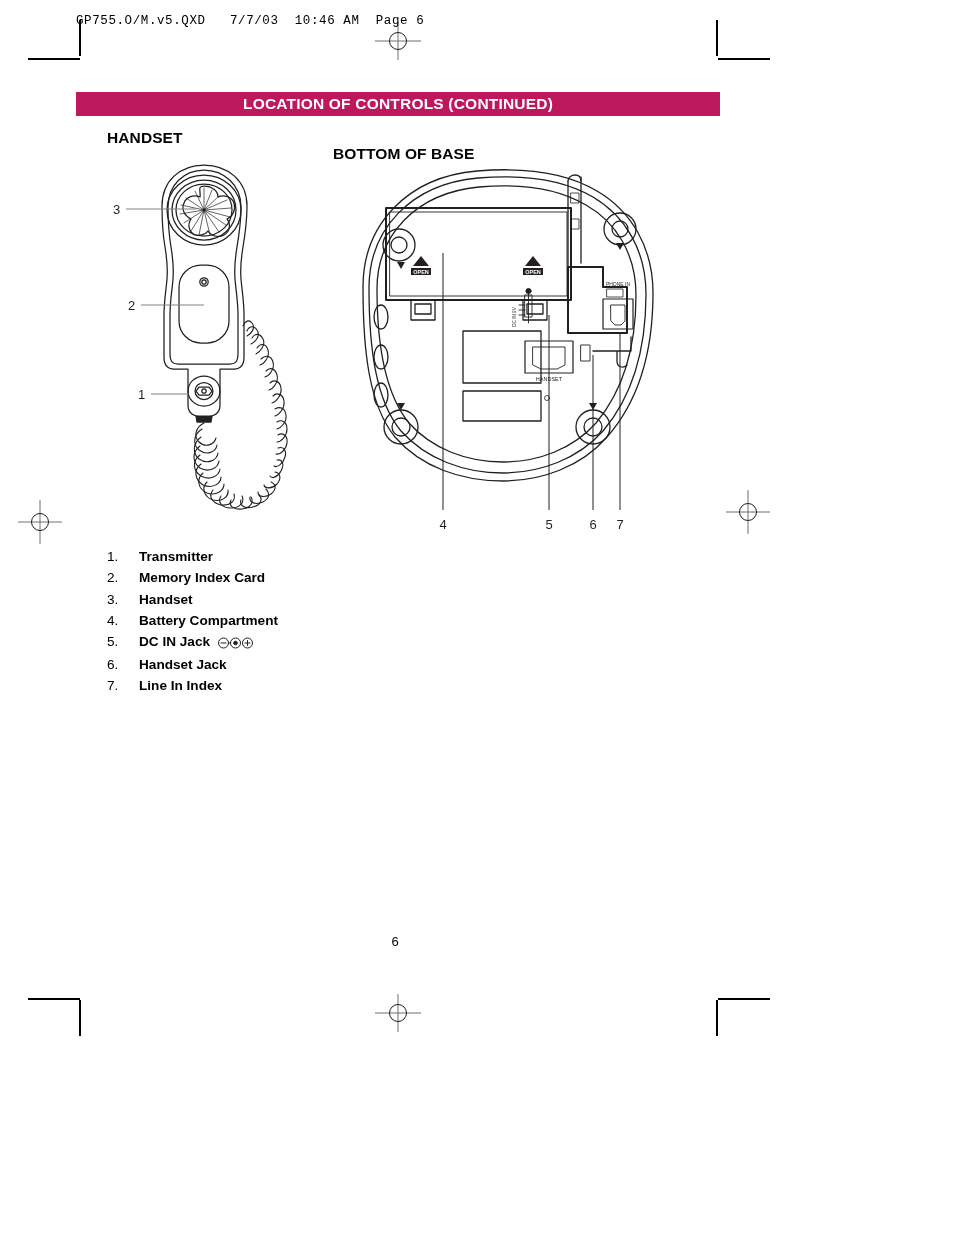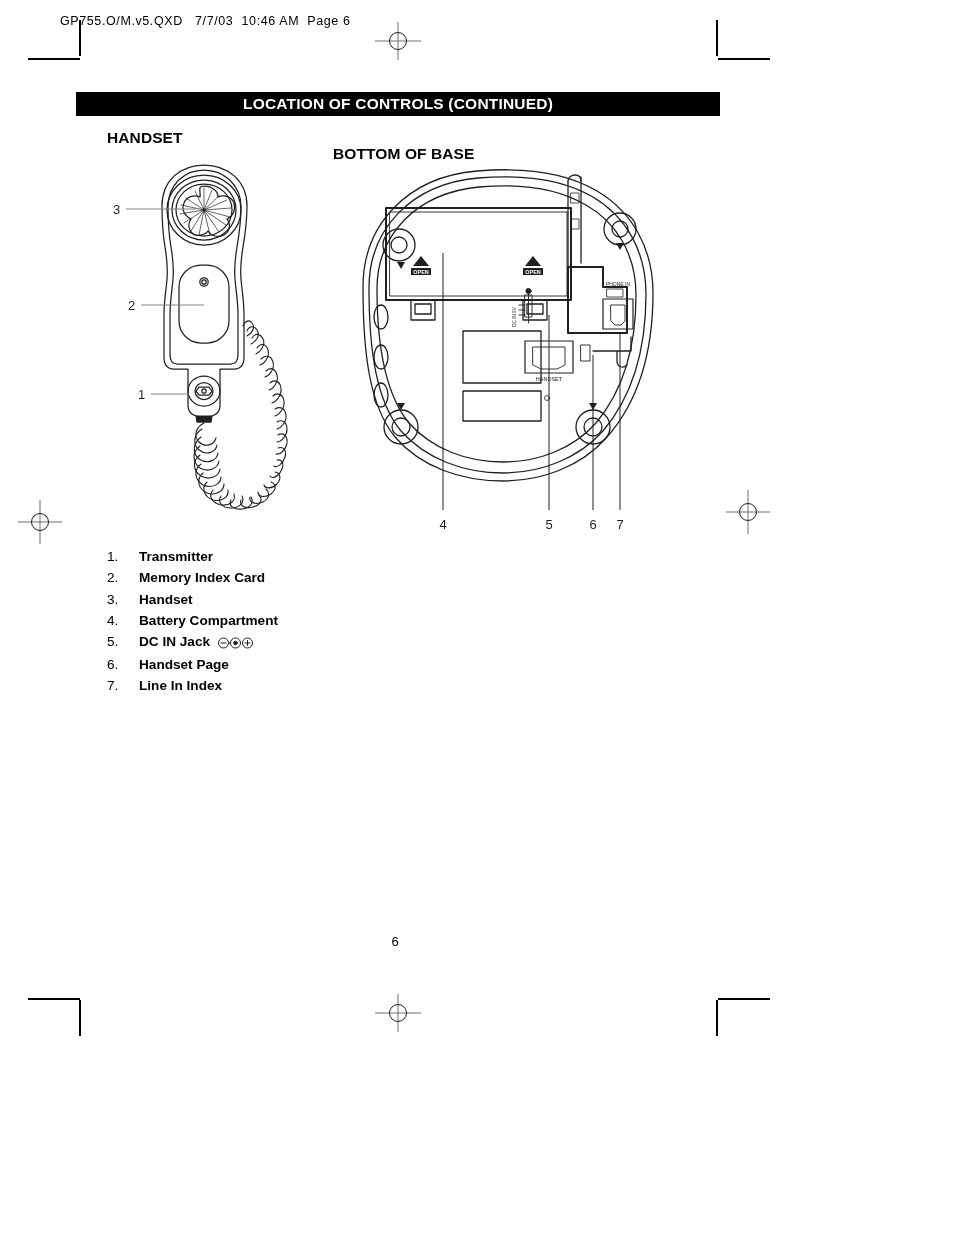--- a/index.html
+++ b/index.html
@@ -28,37 +28,37 @@
   .reg-mark {
     position: absolute;
     width: 46px;
     height: 46px;
   }
   .reg-mark svg { display: block; }
 
   
   .file-header {
     position: absolute;
-    left: 60px;
+    left: 76px;
     top: 14px;
-    font-family: Liberation Sans, sans-serif;
+    font-family: Liberation Mono, monospace;
     font-size: 12.5px;
     letter-spacing: 0.6px;
     white-space: pre;
     color: #000;
   }
 
   
   .title-bar {
     position: absolute;
     left: 76px;
     top: 92px;
     width: 644px;
     height: 24px;
-    background: #000000;
+    background: #be185d;
     color: #ffffff;
     font-size: 15.5px;
     font-weight: bold;
     letter-spacing: 0.2px;
     display: flex;
     align-items: center;
     justify-content: center;
   }
 
   
@@ -455,21 +455,21 @@
             <circle cx="29.5" cy="6" r="5"></circle>
             <line x1="26.6" y1="6" x2="32.4" y2="6"></line>
             <line x1="29.5" y1="3.1" x2="29.5" y2="8.9"></line>
           </g>
         </svg>
       </span>
     </div>
 
     <div class="legend-row">
       <span class="legend-num">6.</span>
-      <span class="legend-label">Handset Page</span>
+      <span class="legend-label">Handset Jack</span>
     </div>
 
     <div class="legend-row">
       <span class="legend-num">7.</span>
       <span class="legend-label">Line In Index</span>
     </div>
 
   </div>
 
   <div class="page-number">6</div>

